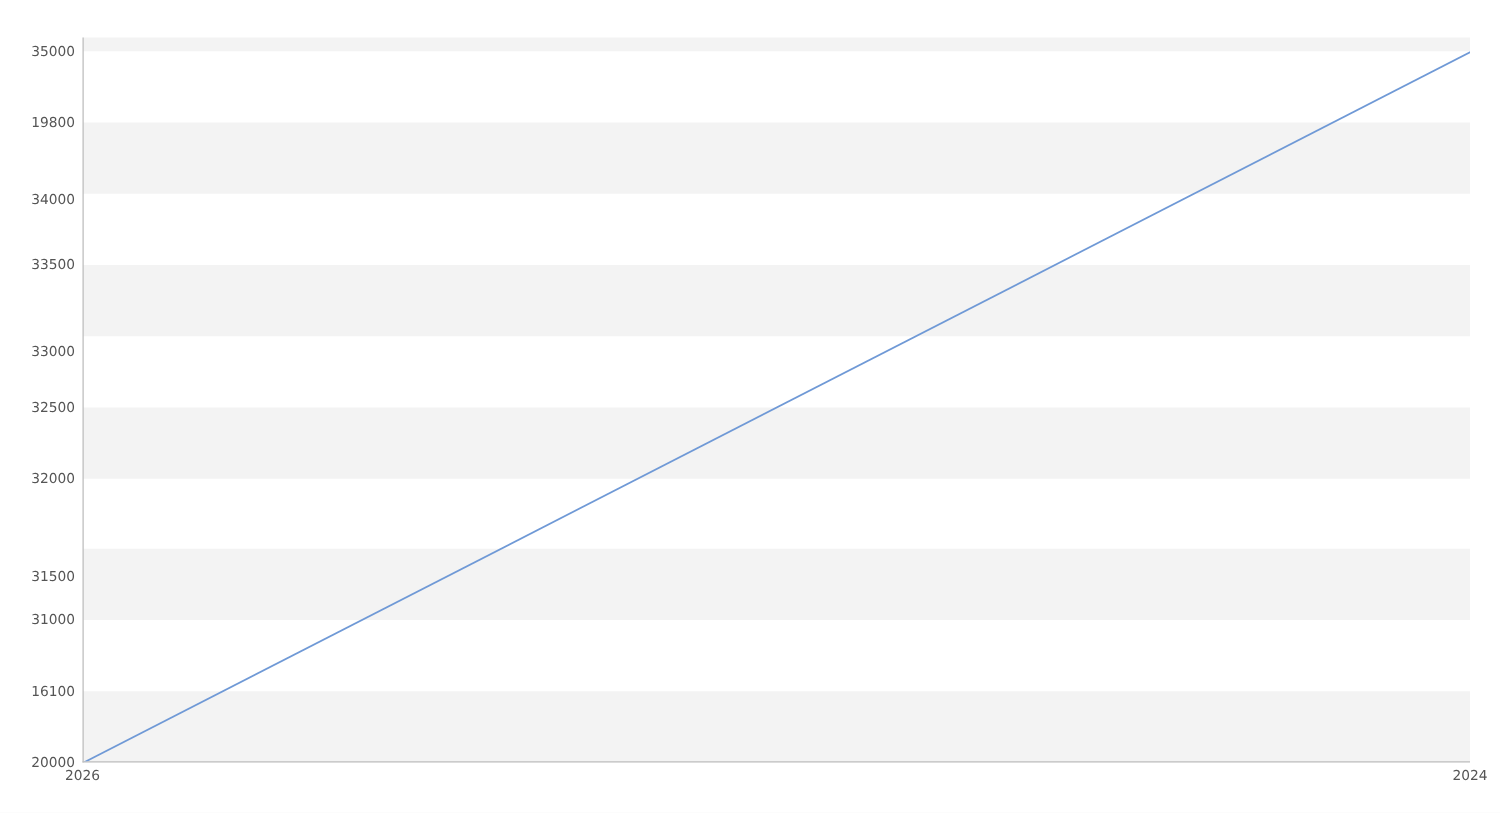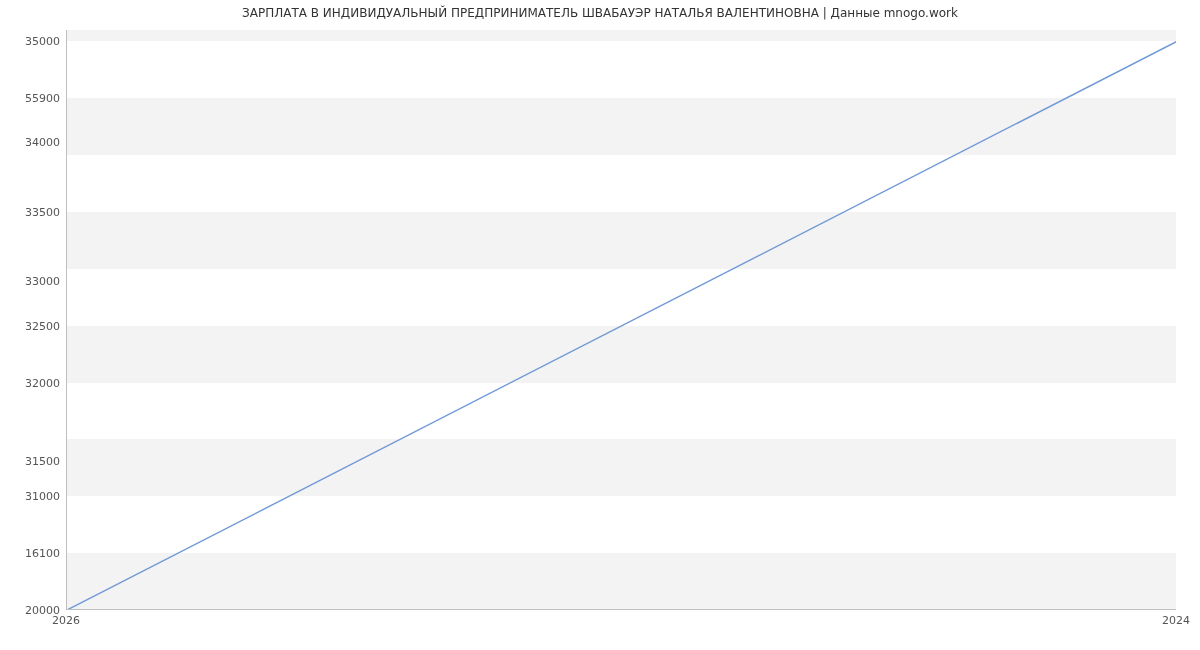--- a/index.html
+++ b/index.html
@@ -66,21 +66,20 @@
     top: 0;
     width: 1110px;
     height: 580px;
   }
 </style>
 </head>
 <body>
 
 <div class="chart-wrap">
 
-  <div class="title">ЗАРПЛАТА В ИНДИВИДУАЛЬНЫЙ ПРЕДПРИНИМАТЕЛЬ ШВАБАУЭР НАТАЛЬЯ ВАЛЕНТИНОВНА | Данные mnogo.work</div>
 
   <div class="plot">
       <div class="band" style="top: 11.3725px; height: 56.8627px;"></div>
       <div class="band" style="top: 125.098px; height: 56.8627px;"></div>
       <div class="band" style="top: 238.824px; height: 56.8627px;"></div>
       <div class="band" style="top: 352.549px; height: 56.8627px;"></div>
       <div class="band" style="top: 466.275px; height: 56.8627px;"></div>
 
     <svg class="line" viewBox="0 0 1110 580" preserveAspectRatio="none">
       <polyline id="series-line" fill="none" stroke-width="1.4" points="0,580 1110,11.372549019607845" stroke="#6f99d6"></polyline>
@@ -88,18 +87,18 @@
   </div>
 
 <div class="y-tick" style="top: 610px;">20000</div>
     <div class="y-tick" style="top: 553.137px;">16100</div>
     <div class="y-tick" style="top: 496.275px;">31000</div>
     <div class="y-tick" style="top: 425px; margin-top: 36px;">31500</div>
     <div class="y-tick" style="top: 382.549px;">32000</div>
     <div class="y-tick" style="top: 325.686px;">32500</div>
     <div class="y-tick" style="top: 268.824px; margin-top: 12px;">33000</div>
     <div class="y-tick" style="top: 211.961px;">33500</div>
-    <div class="y-tick" style="top: 142px;">34000</div>
-    <div class="y-tick" style="top: 98.2353px;">55900</div>
+    <div class="y-tick" style="top: 160px;">34000</div>
+    <div class="y-tick" style="top: 98.2353px;">19800</div>
     <div class="y-tick" style="top: 41.3725px;">35000</div>
     <div class="x-tick" style="left: 66px;">2026</div>
     <div class="x-tick" style="left: 1176px; text-align: right;">2024</div>
   </div>
 
 </body></html>

